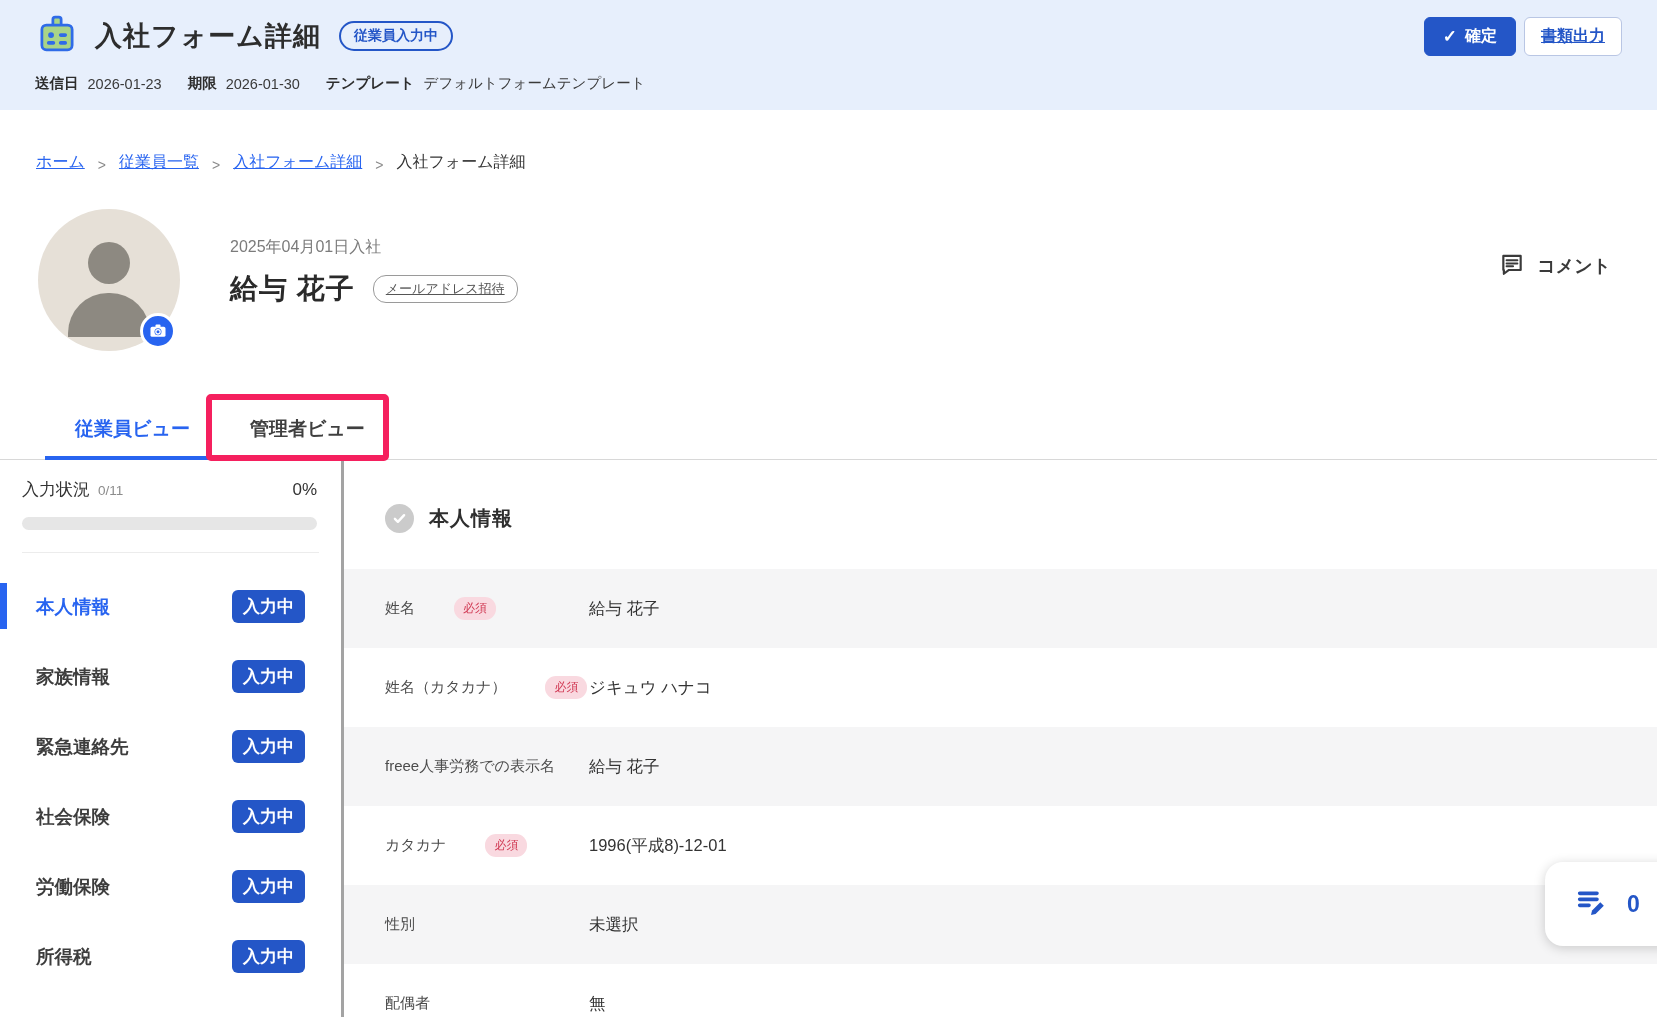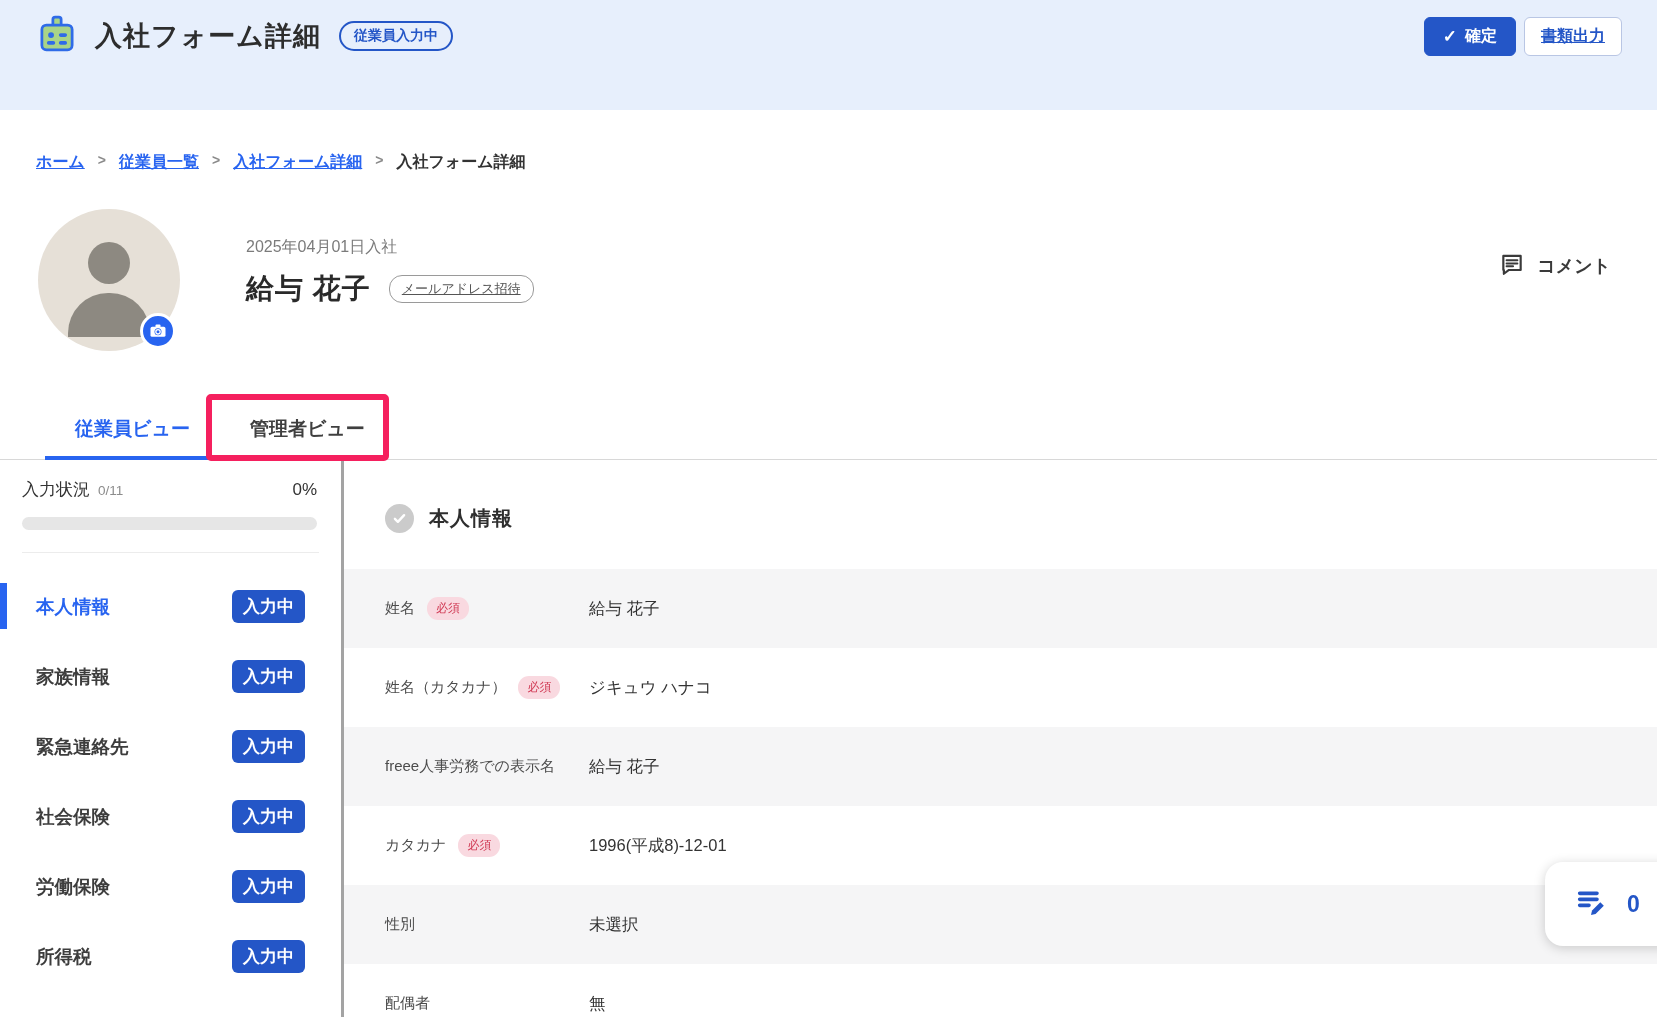--- a/index.html
+++ b/index.html
@@ -18,27 +18,27 @@
   .btn { font-size:16px; font-weight:bold; border-radius:6px; height:39px; display:flex; align-items:center; cursor:pointer; }
   .btn-primary { background:var(--accent_dark,#2456c7); color:#fff; border:1px solid var(--accent_dark,#2456c7); padding:0 18px; gap:8px; }
   .btn-primary .check-glyph { font-size:17px; }
   .btn-secondary { background:#fff; color:var(--accent_dark,#2456c7); border:1px solid #b9c6e4; padding:0 16px;text-decoration:underline; }
   .topbar-row2 { display:flex; align-items:center; margin-top:16px; font-size:14.5px; }
   .meta-group { display:flex; align-items:center; margin-right:26px; }
   .meta-label { font-weight:bold; color:#2d2d2d; margin-right:9px; }
   .meta-value { color:#3a3a3a; }
 
   
-  .breadcrumb { padding:42px 0 0 36px; font-size:16px; display:flex; align-items:flex-start;font-weight:bold; }
+  .breadcrumb { padding:42px 0 0 36px; font-size:16px; display:flex; align-items:flex-end; }
   .crumb-link { color:var(--accent,#2864f0); text-decoration:underline; cursor:pointer; }
   .crumb-sep { color:#8a8a8a; margin:0 13px; font-size:14px; }
   .crumb-current { color:#333; }
 
   
-  .profile { margin-top:36px; padding-left:38px; display:flex; position:relative; height:142px;gap:16px; }
+  .profile { margin-top:36px; padding-left:38px; display:flex; position:relative; height:142px; }
   .avatar-wrap { position:relative; width:142px; height:142px; flex:none; }
   .avatar { width:142px; height:142px; border-radius:50%; background:#e6e0d7; position:relative; overflow:hidden; }
   .avatar .head { position:absolute; left:50%; top:33px; transform:translateX(-50%); width:42px; height:42px; border-radius:50%; background:#8d8981; }
   .avatar .body { position:absolute; left:50%; top:84px; transform:translateX(-50%); width:82px; height:44px; border-radius:40px 40px 0 0; background:#8d8981; }
   .camera-badge { position:absolute; right:4px; bottom:2px; width:36px; height:36px; border-radius:50%;
                   background:var(--accent,#2864f0); border:3px solid #fff; display:flex; align-items:center; justify-content:center; cursor:pointer; }
   .profile-info { margin-left:50px; padding-top:28px; }
   .hire-date { color:#7b7b7b; font-size:16px; }
   .name-row { display:flex; align-items:center; margin-top:12px; }
   .employee-name { font-size:28px; font-weight:bold; color:#2a2a2a; letter-spacing:1px; }
@@ -72,21 +72,21 @@
   .nav-badge { margin-left:auto; margin-right:36px; background:var(--accent_dark,#2456c7); color:#fff;
                font-size:17px; font-weight:bold; padding:5px 11px; border-radius:6px; }
 
   .main { flex:1; min-width:0; }
   .section-header { padding:43px 0 0 41px; display:flex; align-items:center; gap:15px; height:73px; }
   .check-circle { width:29px; height:29px; border-radius:50%; background:#cbcbcb; display:flex; align-items:center; justify-content:center; flex:none; }
   .section-title { font-size:20px; font-weight:bold; color:#2e2e2e; letter-spacing:1px; }
   .rows { margin-top:36px; }
   .field-row { height:79px; display:flex; align-items:center; }
   .field-row:nth-child(odd) { background:#f5f5f6; }
-  .label-cell { width:245px; flex:none; padding-left:41px; display:flex; align-items:center; font-size:15px; color:#4c4c4c; }
+  .label-cell { width:245px; flex:none; padding-left:41px; display:flex; align-items:center; font-size:15px; color:#4c4c4c;gap:27px; }
   .required-badge { margin-left:12px; background:var(--required_bg,#f9d9e0); color:var(--required_text,#d13b55);
                     font-size:12px; padding:3px 9px; border-radius:11px; flex:none; }
   .value-cell { font-size:16.5px; color:#333; }
 
   
   .floating-widget { position:absolute; left:1545px; top:862px; width:170px; height:84px; background:#fff; border-radius:18px;
                      box-shadow:0 2px 12px rgba(0,0,0,.18); z-index:10; display:flex; align-items:center; padding-left:30px; gap:20px; cursor:pointer; }
   .floating-count { font-size:23px; font-weight:bold; color:var(--accent_dark,#2456c7); }
 </style>
 </head>
@@ -111,20 +111,34 @@
       <div class="topbar-buttons">
         <button class="btn btn-primary">
           <span class="check-glyph">✓</span>
           <span>確定</span>
         </button>
         <button class="btn btn-secondary">
           <span>書類出力</span>
         </button>
       </div>
     </div>
+    <div class="topbar-row2">
+      <span class="meta-group">
+        <span class="meta-label">送信日</span>
+        <span class="meta-value">2026-01-23</span>
+      </span>
+      <span class="meta-group">
+        <span class="meta-label">期限</span>
+        <span class="meta-value">2026-01-30</span>
+      </span>
+      <span class="meta-group">
+        <span class="meta-label">テンプレート</span>
+        <span class="meta-value">デフォルトフォームテンプレート</span>
+      </span>
+    </div>
   </header>
 
   <nav class="breadcrumb">
     <a class="crumb-link">ホーム</a>
     <span class="crumb-sep">&gt;</span>
     <a class="crumb-link">従業員一覧</a>
     <span class="crumb-sep">&gt;</span>
     <a class="crumb-link">入社フォーム詳細</a>
     <span class="crumb-sep">&gt;</span>
     <span class="crumb-current">入社フォーム詳細</span>

